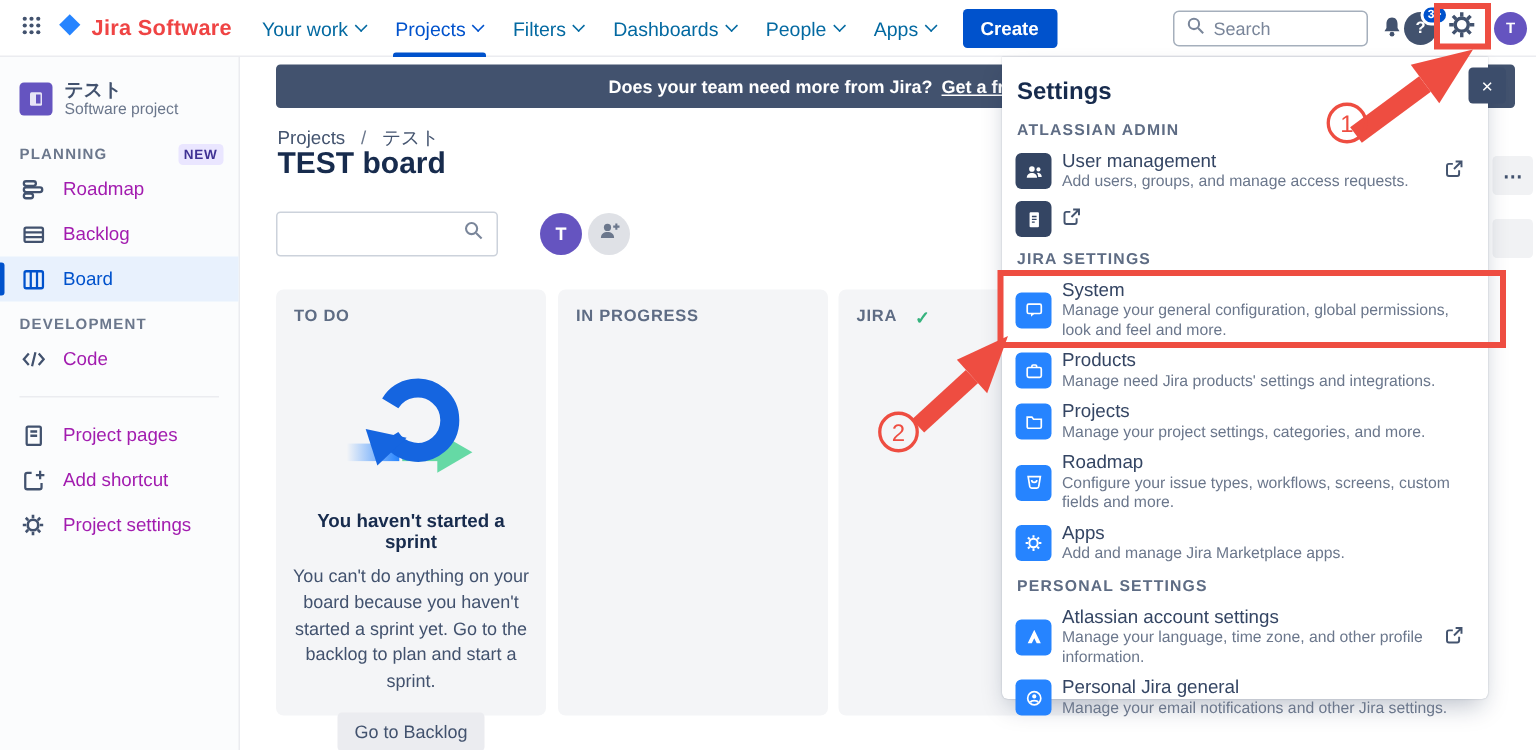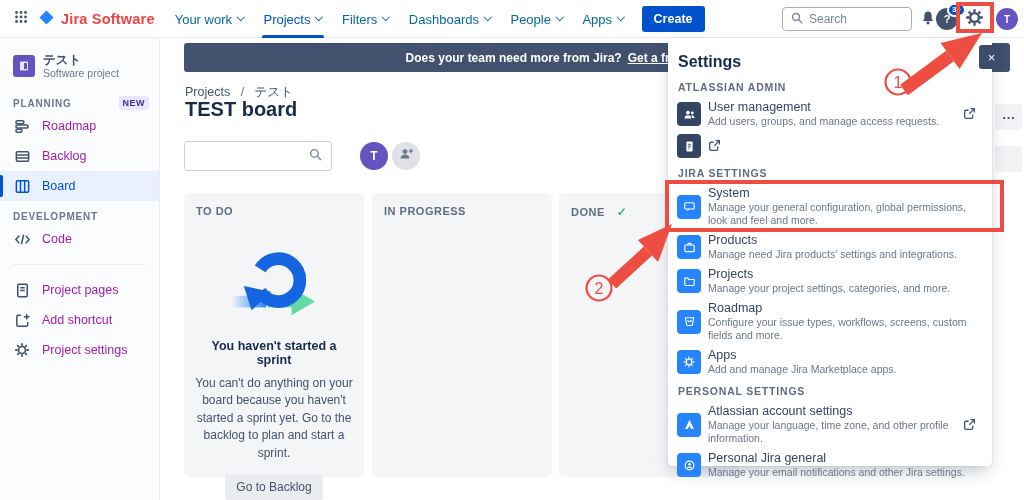--- a/index.html
+++ b/index.html
@@ -66,21 +66,21 @@
   .breadcrumb span { cursor:pointer; }
   .breadcrumb .sep { margin:0 7px; color:#6B778C; cursor:default; }
   .board-title { position:absolute; left:24px; top:60px; font-size:20px; font-weight:700; color:#172B4D; }
   .board-search { position:absolute; left:23px; top:103px; width:148px; height:30px; border:1.5px solid #CCD2DB;
     border-radius:3px; background:#fff; display:flex; align-items:center; justify-content:flex-end; padding:0 9px; }
   .avatar.board { position:absolute; left:199px; top:104px; width:28px; height:28px; font-size:12px; z-index:1; }
   .avatar-add { position:absolute; left:231px; top:104px; width:28px; height:28px; border-radius:50%;
     background:#DFE1E6; display:flex; align-items:center; justify-content:center; cursor:pointer; }
   .column { position:absolute; top:155px; width:180px; height:284px; background:#F4F5F7; border-radius:5px; }
   .col-1 { left:23px; } .col-2 { left:211px; } .col-3 { left:398px; }
-  .col-head { display:flex; align-items:center; gap:12px; padding:12px 12px 4px; font-size:11px; font-weight:700;
+  .col-head { display:flex; gap:12px; padding:12px 12px 4px; font-size:11px; font-weight:700;
     color:#5E6C84; letter-spacing:.5px; }
   .col-check { color:#36B37E; font-size:12px; font-weight:700; }
   .empty-state { display:flex; flex-direction:column; align-items:center; text-align:center; padding:26px 10px 0; }
   .es-head { font-size:12.5px; font-weight:700; color:#172B4D; margin-top:12px; }
   .es-body { font-size:12px; color:#42526E; line-height:1.45; width:158px; margin-top:8px; }
   .es-btn { margin-top:12px; background:#EBECF0; border:none; border-radius:3px; color:#42526E;
     font-size:12px; font-weight:500; padding:6px 11px; cursor:pointer; font-family:"Liberation Sans",sans-serif; }
   .frag-btn { position:absolute; width:27px; height:26px; background:#F1F2F4; border-radius:3px; border:none;
     color:#42526E; font-size:13px; font-weight:700; cursor:pointer; z-index:1; }
   .frag-1 { left:834px; top:66px; } .frag-2 { left:834px; top:108px; }
@@ -354,21 +354,21 @@
         <button class="es-btn">Go to Backlog</button>
       </div>
     </div>
     <div class="column col-2">
       <div class="col-head">
         <span>IN PROGRESS</span>
       </div>
     </div>
     <div class="column col-3">
       <div class="col-head">
-        <span>DONE</span>
+        <span>JIRA</span>
         <span class="col-check">✓</span>
       </div>
     </div>
 
     <button class="frag-btn frag-1">⋯</button>
     <button class="frag-btn frag-2"></button>
   </div>
 
   <div class="settings-panel">
     <div class="sp-title">Settings</div>

